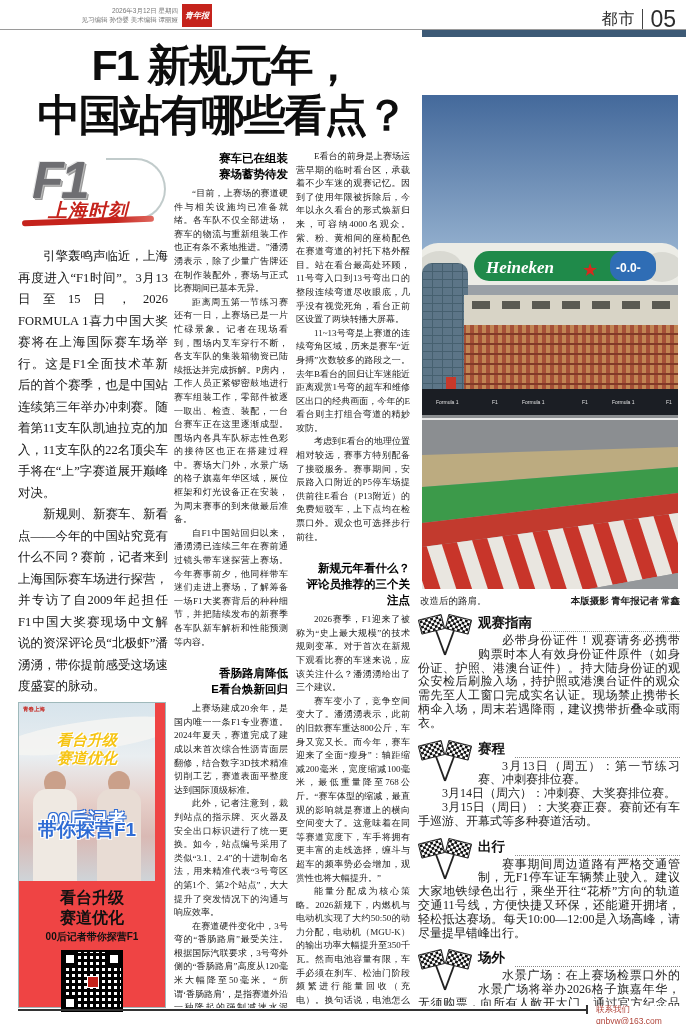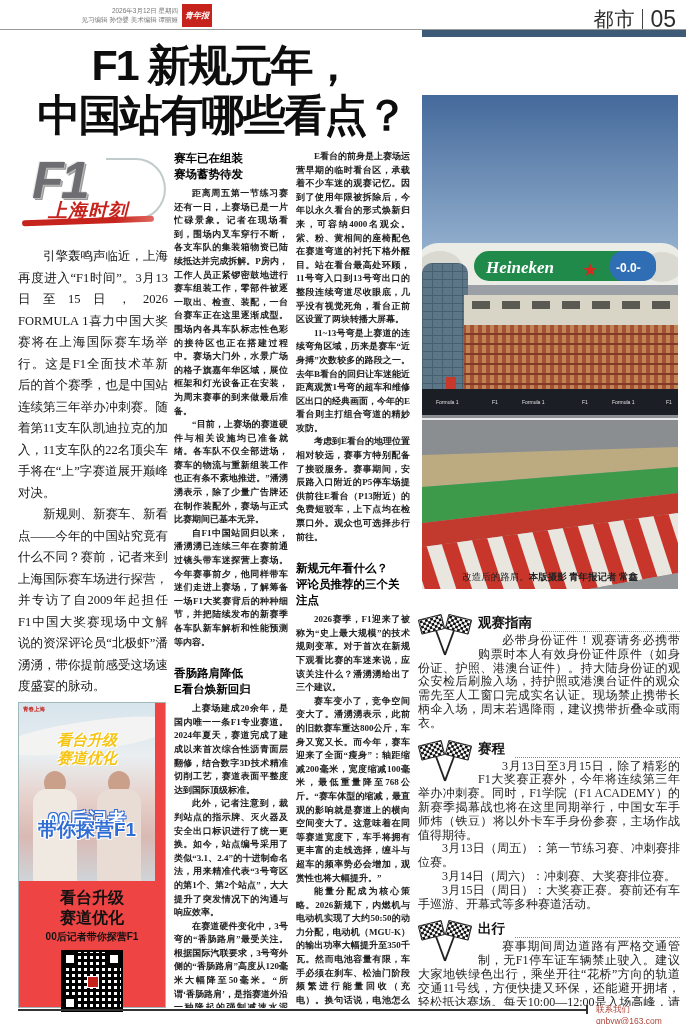--- a/index.html
+++ b/index.html
@@ -9,21 +9,21 @@
     position:relative; width:686px; height:1024px; margin:0 auto;
     background:#ffffff; overflow:hidden; color:#1c1c1c;
   }
   
   .hdr-date { position:absolute; top:6px; left:30px; width:148px; text-align:right;
     font-size:6.5px; line-height:9px; color:#777; font-family:"Liberation Sans","DejaVu Sans",sans-serif; }
   .masthead { position:absolute; top:4px; left:182px; width:30px; height:23px; background:#c5231c;
     color:#fff; font-size:8px; line-height:23px; text-align:center; font-style:italic; font-weight:bold; }
   .hdr-right { position:absolute; top:6px; right:10px; display:flex; align-items:center; gap:7px;
     font-family:"Liberation Sans","DejaVu Sans",sans-serif; color:#2c2c2c; }
-  .hdr-section { font-size:20px; letter-spacing:1px; }
+  .hdr-section { font-size:16px; letter-spacing:1px; }
   .hdr-div { width:1px; height:22px; background:#444; }
   .hdr-pageno { font-size:23px; }
   .hdr-rule { position:absolute; top:29px; left:0; width:686px; height:1px; background:#9a9a9a; }
   .hdr-bar  { position:absolute; top:30px; left:422px; width:264px; height:7px; background:#3d5a76; }
   
   .headline { position:absolute; top:40px; left:12px; width:420px; text-align:center;
     font-family:"Liberation Sans","DejaVu Sans",sans-serif; font-weight:900; color:#0d0d0d;
     font-size:43px; line-height:50px; letter-spacing:-2px; }
   
   .f1logo { position:absolute; top:152px; left:18px; width:148px; height:84px; }
@@ -38,29 +38,29 @@
   .f1logo .arc { position:absolute; right:0; top:6px; width:60px; height:62px;
     border:2px solid #9aa; border-left:none; border-radius:0 50% 50% 0; opacity:.6; }
   
   .intro { position:absolute; left:18px; top:246px; width:150px; height:452px; overflow:hidden;
     font-size:12.5px; line-height:21.5px; text-align:justify; color:#151515; }
   .intro p { text-indent:2em; }
   
   .ncol { position:absolute; top:150px; width:114px; height:858px; overflow:hidden;
     font-size:9px; line-height:13.6px; text-align:justify; color:#222; }
   #col2 { left:174px; } #col3 { left:296px; }
-  .ncol p { text-indent:2em;font-weight:bold; }
+  .ncol p { text-indent:2em; }
   .colhead { font-family:"Liberation Sans",sans-serif; font-weight:900; font-size:11.5px;
-    line-height:16px; text-align:left; color:#000; text-indent:0 !important; }
+    line-height:16px; text-align:right; color:#000; text-indent:0 !important; }
   .colhead.mid { margin-top:16px; margin-bottom:5px; }
   .colhead.first { margin-bottom:5px; }
   
   .photo { position:absolute; left:422px; top:95px; width:256px; height:494px; overflow:hidden; }
-  .caption-row { position:absolute; left:420px; top:571px; width:260px; display:flex;
-    justify-content:center; font-size:9.5px; color:#222; }
+  .caption-row { position:absolute; left:420px; top:595px; width:260px; display:flex;
+    justify-content:space-between; font-size:9.5px; color:#222; }
   .caption-row .credit { font-weight:bold; }
   
   .sections { position:absolute; left:418px; top:614px; width:262px; height:392px; overflow:hidden; }
   .sect { margin-bottom:9px; overflow:hidden; }
   .sect .flagwrap { float:left; width:56px; height:46px; margin-right:4px; }
   .sect .titlerow { display:flex; align-items:flex-end; gap:10px; height:18px; margin-bottom:2px; }
   .sect .title { font-weight:bold; font-size:13.5px; color:#111; white-space:nowrap; }
   .sect .leader { flex:1; border-bottom:1px dotted #888; height:13px; }
   .sect .body { font-size:12px; line-height:13.8px; text-align:justify; color:#222; }
   .sect .body p { text-indent:2em; }
@@ -158,22 +158,22 @@
     <p>引擎轰鸣声临近，上海再度进入“F1时间”。3月13日至15日，2026 FORMULA 1喜力中国大奖赛将在上海国际赛车场举行。这是F1全面技术革新后的首个赛季，也是中国站连续第三年举办冲刺赛。随着第11支车队凯迪拉克的加入，11支车队的22名顶尖车手将在“上”字赛道展开巅峰对决。</p>
     <p>新规则、新赛车、新看点——今年的中国站究竟有什么不同？赛前，记者来到上海国际赛车场进行探营，并专访了自2009年起担任F1中国大奖赛现场中文解说的资深评论员“北极虾”潘湧湧，带你提前感受这场速度盛宴的脉动。</p>
 
   </div>
 
   <div class="ncol" id="col2">
     <div class="colhead first">
       <div>赛车已在组装</div>
       <div>赛场蓄势待发</div>
     </div>
+    <p>“目前，上赛场的赛道硬件与相关设施均已准备就绪。各车队不仅全部进场，赛车的物流与重新组装工作也正有条不紊地推进。”潘湧湧表示，除了少量广告牌还在制作装配外，赛场与正式比赛期间已基本无异。</p>
     <p>距离周五第一节练习赛还有一日，上赛场已是一片忙碌景象。记者在现场看到，围场内叉车穿行不断，各支车队的集装箱物资已陆续抵达并完成拆解。P房内，工作人员正紧锣密鼓地进行赛车组装工作，零部件被逐一取出、检查、装配，一台台赛车正在这里逐渐成型。围场内各具车队标志性色彩的接待区也正在搭建过程中。赛场大门外，水景广场的格子旗嘉年华区域，展位框架和灯光设备正在安装，为周末赛事的到来做最后准备。</p>
-    <p>“目前，上赛场的赛道硬件与相关设施均已准备就绪。各车队不仅全部进场，赛车的物流与重新组装工作也正有条不紊地推进。”潘湧湧表示，除了少量广告牌还在制作装配外，赛场与正式比赛期间已基本无异。</p>
     <p>自F1中国站回归以来，潘湧湧已连续三年在赛前通过镜头带车迷探营上赛场。今年赛事前夕，他同样带车迷们走进上赛场，了解筹备一场F1大奖赛背后的种种细节，并把陆续发布的新赛季各车队新车解析和性能预测等内容。</p>
     <div class="colhead mid">
       <div>香肠路肩降低</div>
       <div>E看台焕新回归</div>
     </div>
     <p>上赛场建成20余年，是国内唯一一条F1专业赛道。2024年夏天，赛道完成了建成以来首次综合性沥青面层翻修，结合数字3D技术精准切削工艺，赛道表面平整度达到国际顶级标准。</p>
     <p>此外，记者注意到，裁判站点的指示牌、灭火器及安全出口标识进行了统一更换。如今，站点编号采用了类似“3.1、2.4”的十进制命名法，用来精准代表“3号弯区的第1个、第2个站点”，大大提升了突发情况下的沟通与响应效率。</p>
     <p>在赛道硬件变化中，3号弯的“香肠路肩”最受关注。根据国际汽联要求，3号弯外侧的“香肠路肩”高度从120毫米大幅降至50毫米。“所谓‘香肠路肩’，是指赛道外沿一种隆起的强制减速水泥包。”潘湧湧解释道，“赛车如果高速碾压容易损伤底盘，其设计初衷便是用物理手段限制车手过度利用赛道外侧空间。”</p>
 
   </div>
@@ -283,21 +283,20 @@
           <line x1="44" y1="6" x2="30" y2="44" stroke="#222" stroke-width="2"></line>
           <rect x="2" y="2" width="26" height="16" fill="url(#chk)" stroke="#222" stroke-width="1" transform="rotate(-14 15 10)"></rect>
           <rect x="32" y="2" width="26" height="16" fill="url(#chk)" stroke="#222" stroke-width="1" transform="rotate(14 45 10)"></rect>
         </svg>
       </div>
       <div class="titlerow">
         <span class="title">赛程</span>
         <span class="leader"></span>
       </div>
       <div class="body">
-        <p>3月13日至3月15日，除了精彩的F1大奖赛正赛外，今年将连续第三年举办冲刺赛。同时，F1学院（F1 ACADEMY）的新赛季揭幕战也将在这里同期举行，中国女车手师炜（铁豆）将以外卡车手身份参赛，主场作战值得期待。</p>
         <p>3月13日（周五）：第一节练习赛、冲刺赛排位赛。</p>
         <p>3月14日（周六）：冲刺赛、大奖赛排位赛。</p>
         <p>3月15日（周日）：大奖赛正赛。赛前还有车手巡游、开幕式等多种赛道活动。</p>
       </div>
     </div>
 
     <div class="sect">
       <div class="flagwrap">
         <svg width="54" height="44" viewBox="0 0 60 46">
           <line x1="16" y1="6" x2="30" y2="44" stroke="#222" stroke-width="2"></line>

